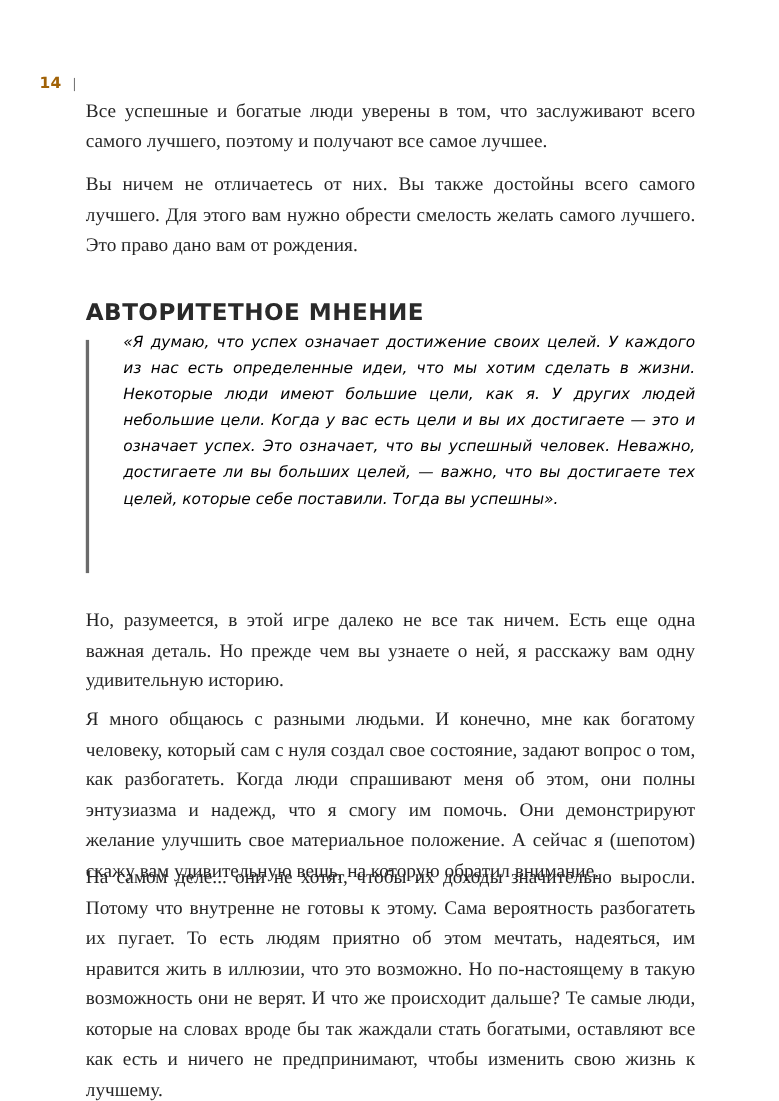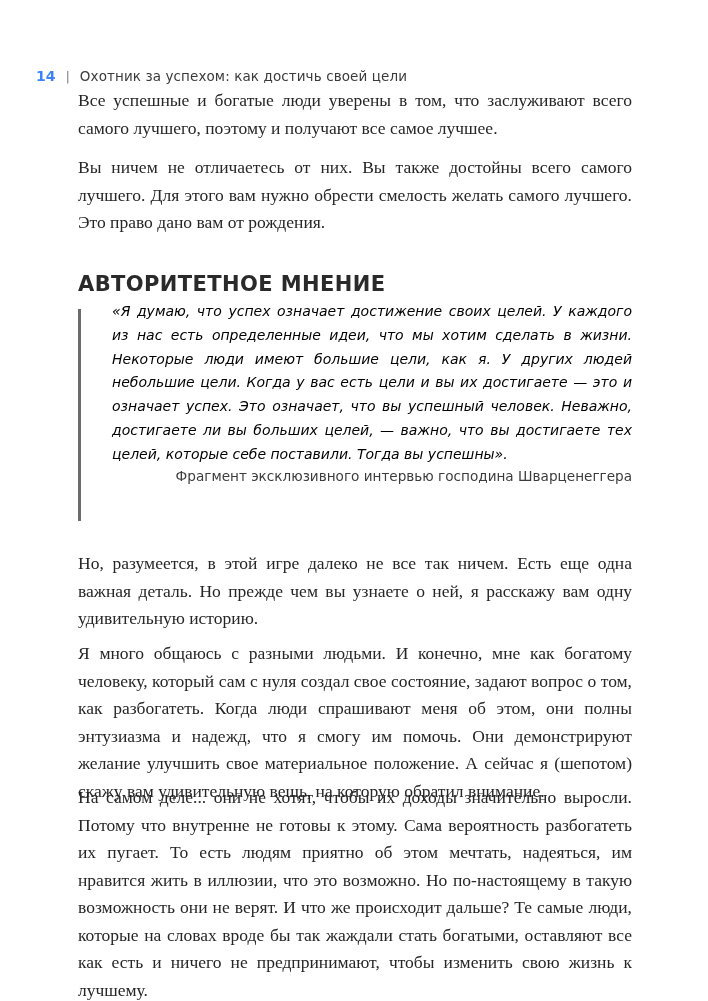--- a/index.html
+++ b/index.html
@@ -5,21 +5,21 @@
     html, body { margin: 0; padding: 0; }
     body {
       width: 708px; height: 1001px; background: #ffffff; position: relative; overflow: hidden;
       color: #2a2a2a;
     }
     .running-head {
       position: absolute; left: 36px; top: 68px;
       font-family: "DejaVu Sans", sans-serif; font-size: 13.5px; color: #3a3a3a;
       letter-spacing: 0.1px; display: flex; align-items: baseline;
     }
-    .running-head .pg { font-weight: bold; font-size: 14px; margin-right: 10px; color: #3b82f6; }
+    .running-head .pg { font-weight: bold; font-size: 14px; margin-right: 10px; color: #a16207; }
     .running-head .sep { margin-right: 10px; color: #777; font-size: 12px; }
     .body-text {
       position: absolute; left: 78px; width: 554px;
       font-family: "Liberation Serif", serif; font-size: 17.5px; line-height: 27.5px; color: #262626;
       text-align: justify; margin: 0;
     }
     .p1 { top: 87px; }
     .p2 { top: 154px; }
     .heading {
       position: absolute; left: 78px; top: 272px;
@@ -41,28 +41,26 @@
     .p3 { top: 550px; }
     .p4 { top: 640px; }
     .p5 { top: 784px; }
   </style>
 </head>
 <body>
 
 <div class="running-head">
   <span class="pg">14</span>
   <span class="sep">|</span>
-  <span class="title">Охотник за успехом: как достичь своей цели</span>
 </div>
 
 <p class="body-text p1">Все успешные и богатые люди уверены в том, что заслуживают всего самого лучшего, поэтому и получают все самое лучшее.</p>
 <p class="body-text p2">Вы ничем не отличаетесь от них. Вы также достойны всего самого лучшего. Для этого вам нужно обрести смелость желать самого лучшего. Это право дано вам от рождения.</p>
 
 <h2 class="heading">АВТОРИТЕТНОЕ МНЕНИЕ</h2>
 <div class="quote-bar"></div>
 <p class="quote-text">«Я думаю, что успех означает достижение своих целей. У каждого из нас есть определенные идеи, что мы хотим сделать в жизни. Некоторые люди имеют большие цели, как я. У других людей небольшие цели. Когда у вас есть цели и вы их достигаете — это и означает успех. Это означает, что вы успешный человек. Неважно, достигаете ли вы больших целей, — важно, что вы достигаете тех целей, которые себе поставили. Тогда вы успешны».</p>
 <div class="attribution">
-  <div>Фрагмент эксклюзивного интервью господина Шварценеггера</div>
 </div>
 
 <p class="body-text p3">Но, разумеется, в этой игре далеко не все так ничем. Есть еще одна важная деталь. Но прежде чем вы узнаете о ней, я расскажу вам одну удивительную историю.</p>
 <p class="body-text p4">Я много общаюсь с разными людьми. И конечно, мне как богатому человеку, который сам с нуля создал свое состояние, задают вопрос о том, как разбогатеть. Когда люди спрашивают меня об этом, они полны энтузиазма и надежд, что я смогу им помочь. Они демонстрируют желание улучшить свое материальное положение. А сейчас я (шепотом) скажу вам удивительную вещь, на которую обратил внимание.</p>
 <p class="body-text p5">На самом деле... они не хотят, чтобы их доходы значительно выросли. Потому что внутренне не готовы к этому. Сама вероятность разбогатеть их пугает. То есть людям приятно об этом мечтать, надеяться, им нравится жить в иллюзии, что это возможно. Но по-настоящему в такую возможность они не верят. И что же происходит дальше? Те самые люди, которые на словах вроде бы так жаждали стать богатыми, оставляют все как есть и ничего не предпринимают, чтобы изменить свою жизнь к лучшему.</p>
 
 </body></html>

